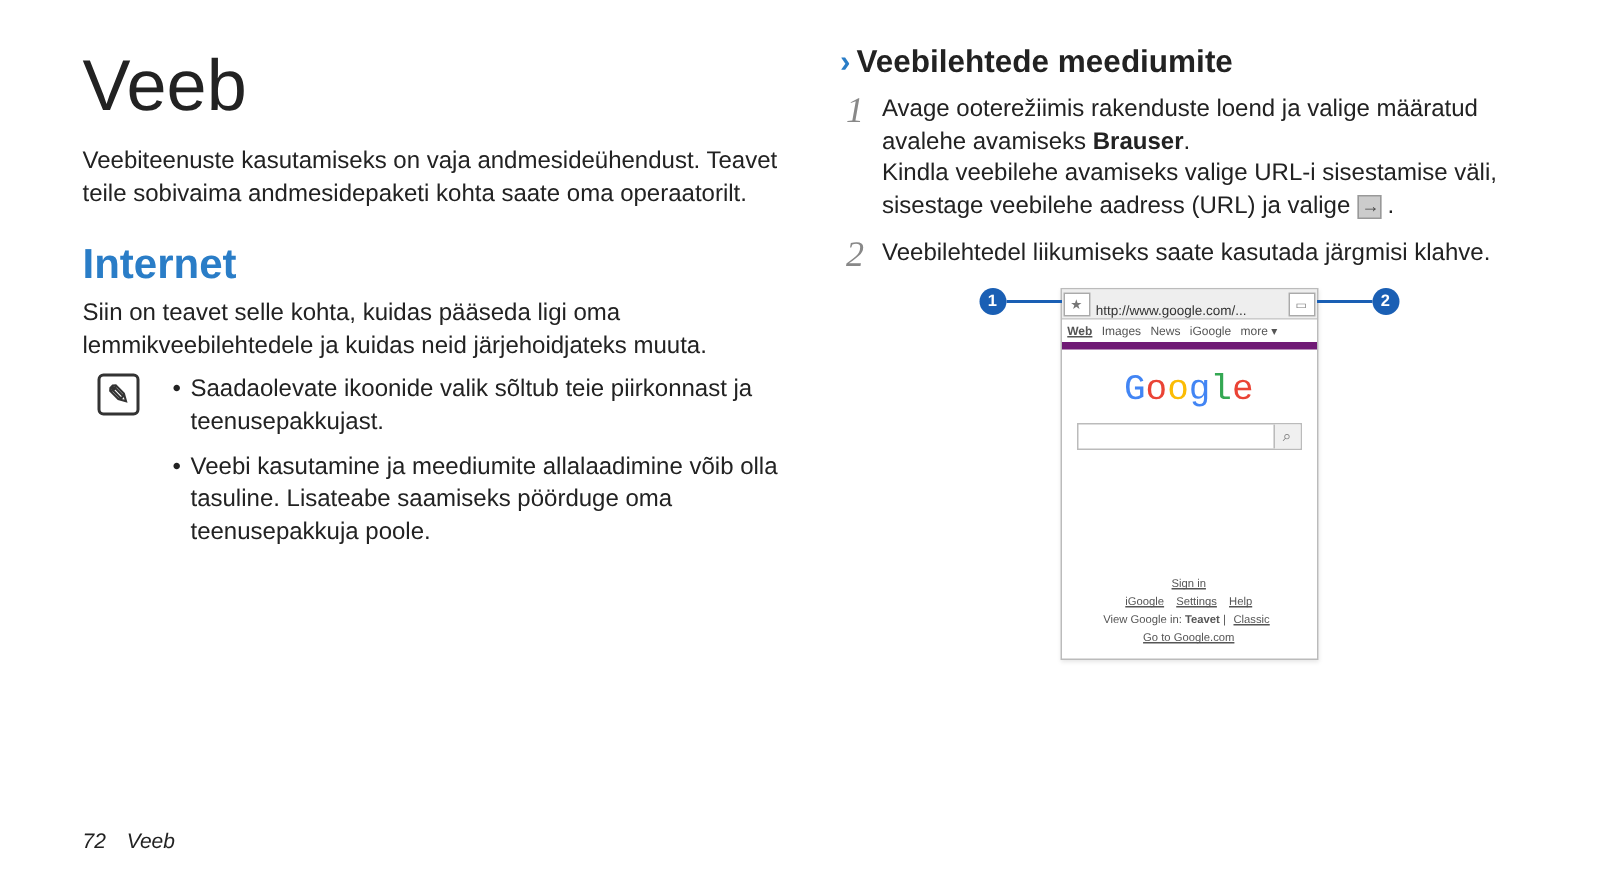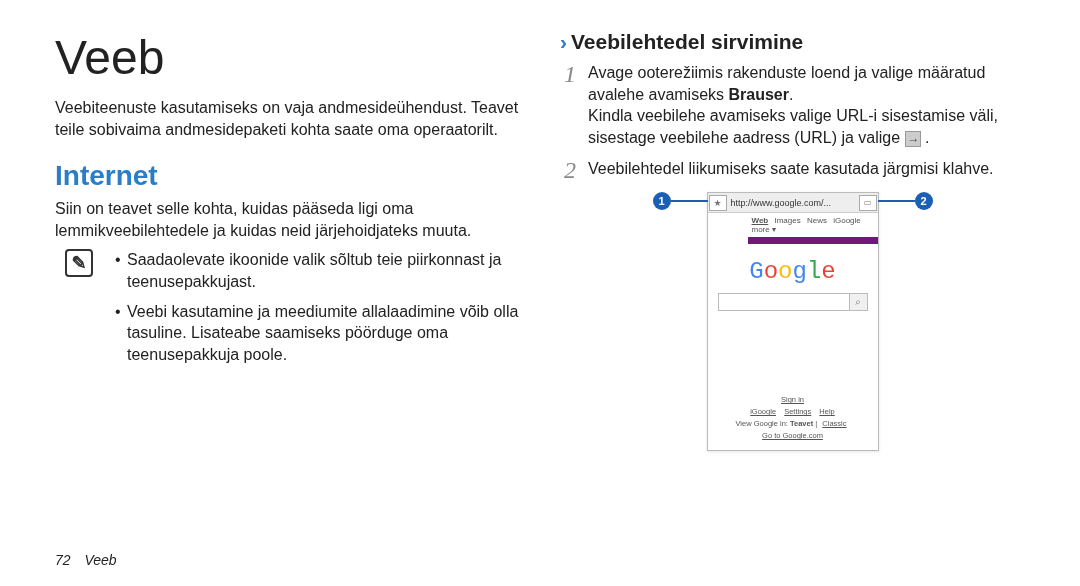--- a/index.html
+++ b/index.html
@@ -114,21 +114,21 @@
   }
   .phone-frame {
     width: 172px;
     border: 1px solid #bbb;
     margin: 0 auto;
     background: #fff;
     box-shadow: 0 1px 3px rgba(0,0,0,.1);
   }
   .addr-row {
     display: flex;
-    align-items: center;
+    align-items: flex-end;
     background: #eee;
     border-bottom: 1px solid #ccc;
     height: 20px;
     font-size: 9px;
   }
   .fav-box {
     width: 18px; height: 16px;
     border: 1px solid #aaa;
     background: #fff;
     display:flex; align-items:center; justify-content:center;
@@ -147,22 +147,21 @@
     width: 18px; height: 16px;
     border: 1px solid #aaa;
     background: #fff;
     margin: 1px;
     display: flex; align-items:center; justify-content:center;
   }
   .tabs-box::before { content:"▭"; font-size:8px; color:#777; }
   .nav-row {
     font-size: 8px;
     padding: 3px 4px;
-    border-bottom: 7px solid #701a75;
-    margin-left: 40px;
+    border-bottom: 5px solid #701a75;
   }
   .nav-row .web { font-weight: bold; text-decoration: underline; }
   .nav-row span { margin-right: 4px; color: #555; }
   .google-logo {
     text-align: center;
     padding: 14px 0 8px 0;
     font-family: Liberation Mono, monospace;
     font-size: 24px;
   }
   .google-logo .b { color: #4285f4; } .google-logo .r { color: #ea4335; }
@@ -236,21 +235,21 @@
       <div class="note-icon">✎</div>
       <ul class="note-list">
         <li>Saadaolevate ikoonide valik sõltub teie piirkonnast ja teenusepakkujast.</li>
         <li>Veebi kasutamine ja meediumite allalaadimine võib olla tasuline. Lisateabe saamiseks pöörduge oma teenusepakkuja poole.</li>
       </ul>
     </div>
   </div>
 
   <div class="col-right">
     <h3 class="sub-title">
-      <span class="chevron">›</span><span>Veebilehtedel sirvimine</span>
+      <span class="chevron">›</span><span>Veebilehtede meediumite</span>
     </h3>
 
     <div class="step">
       <div class="step-num">1</div>
       <div class="step-body">
         <span>Avage ooterežiimis rakenduste loend ja valige määratud avalehe avamiseks </span><b>Brauser</b><span>.</span><br>
         <span>Kindla veebilehe avamiseks valige URL-i sisestamise väli, sisestage veebilehe aadress (URL) ja valige </span><span class="go-icon"></span> .
       </div>
     </div>
 

